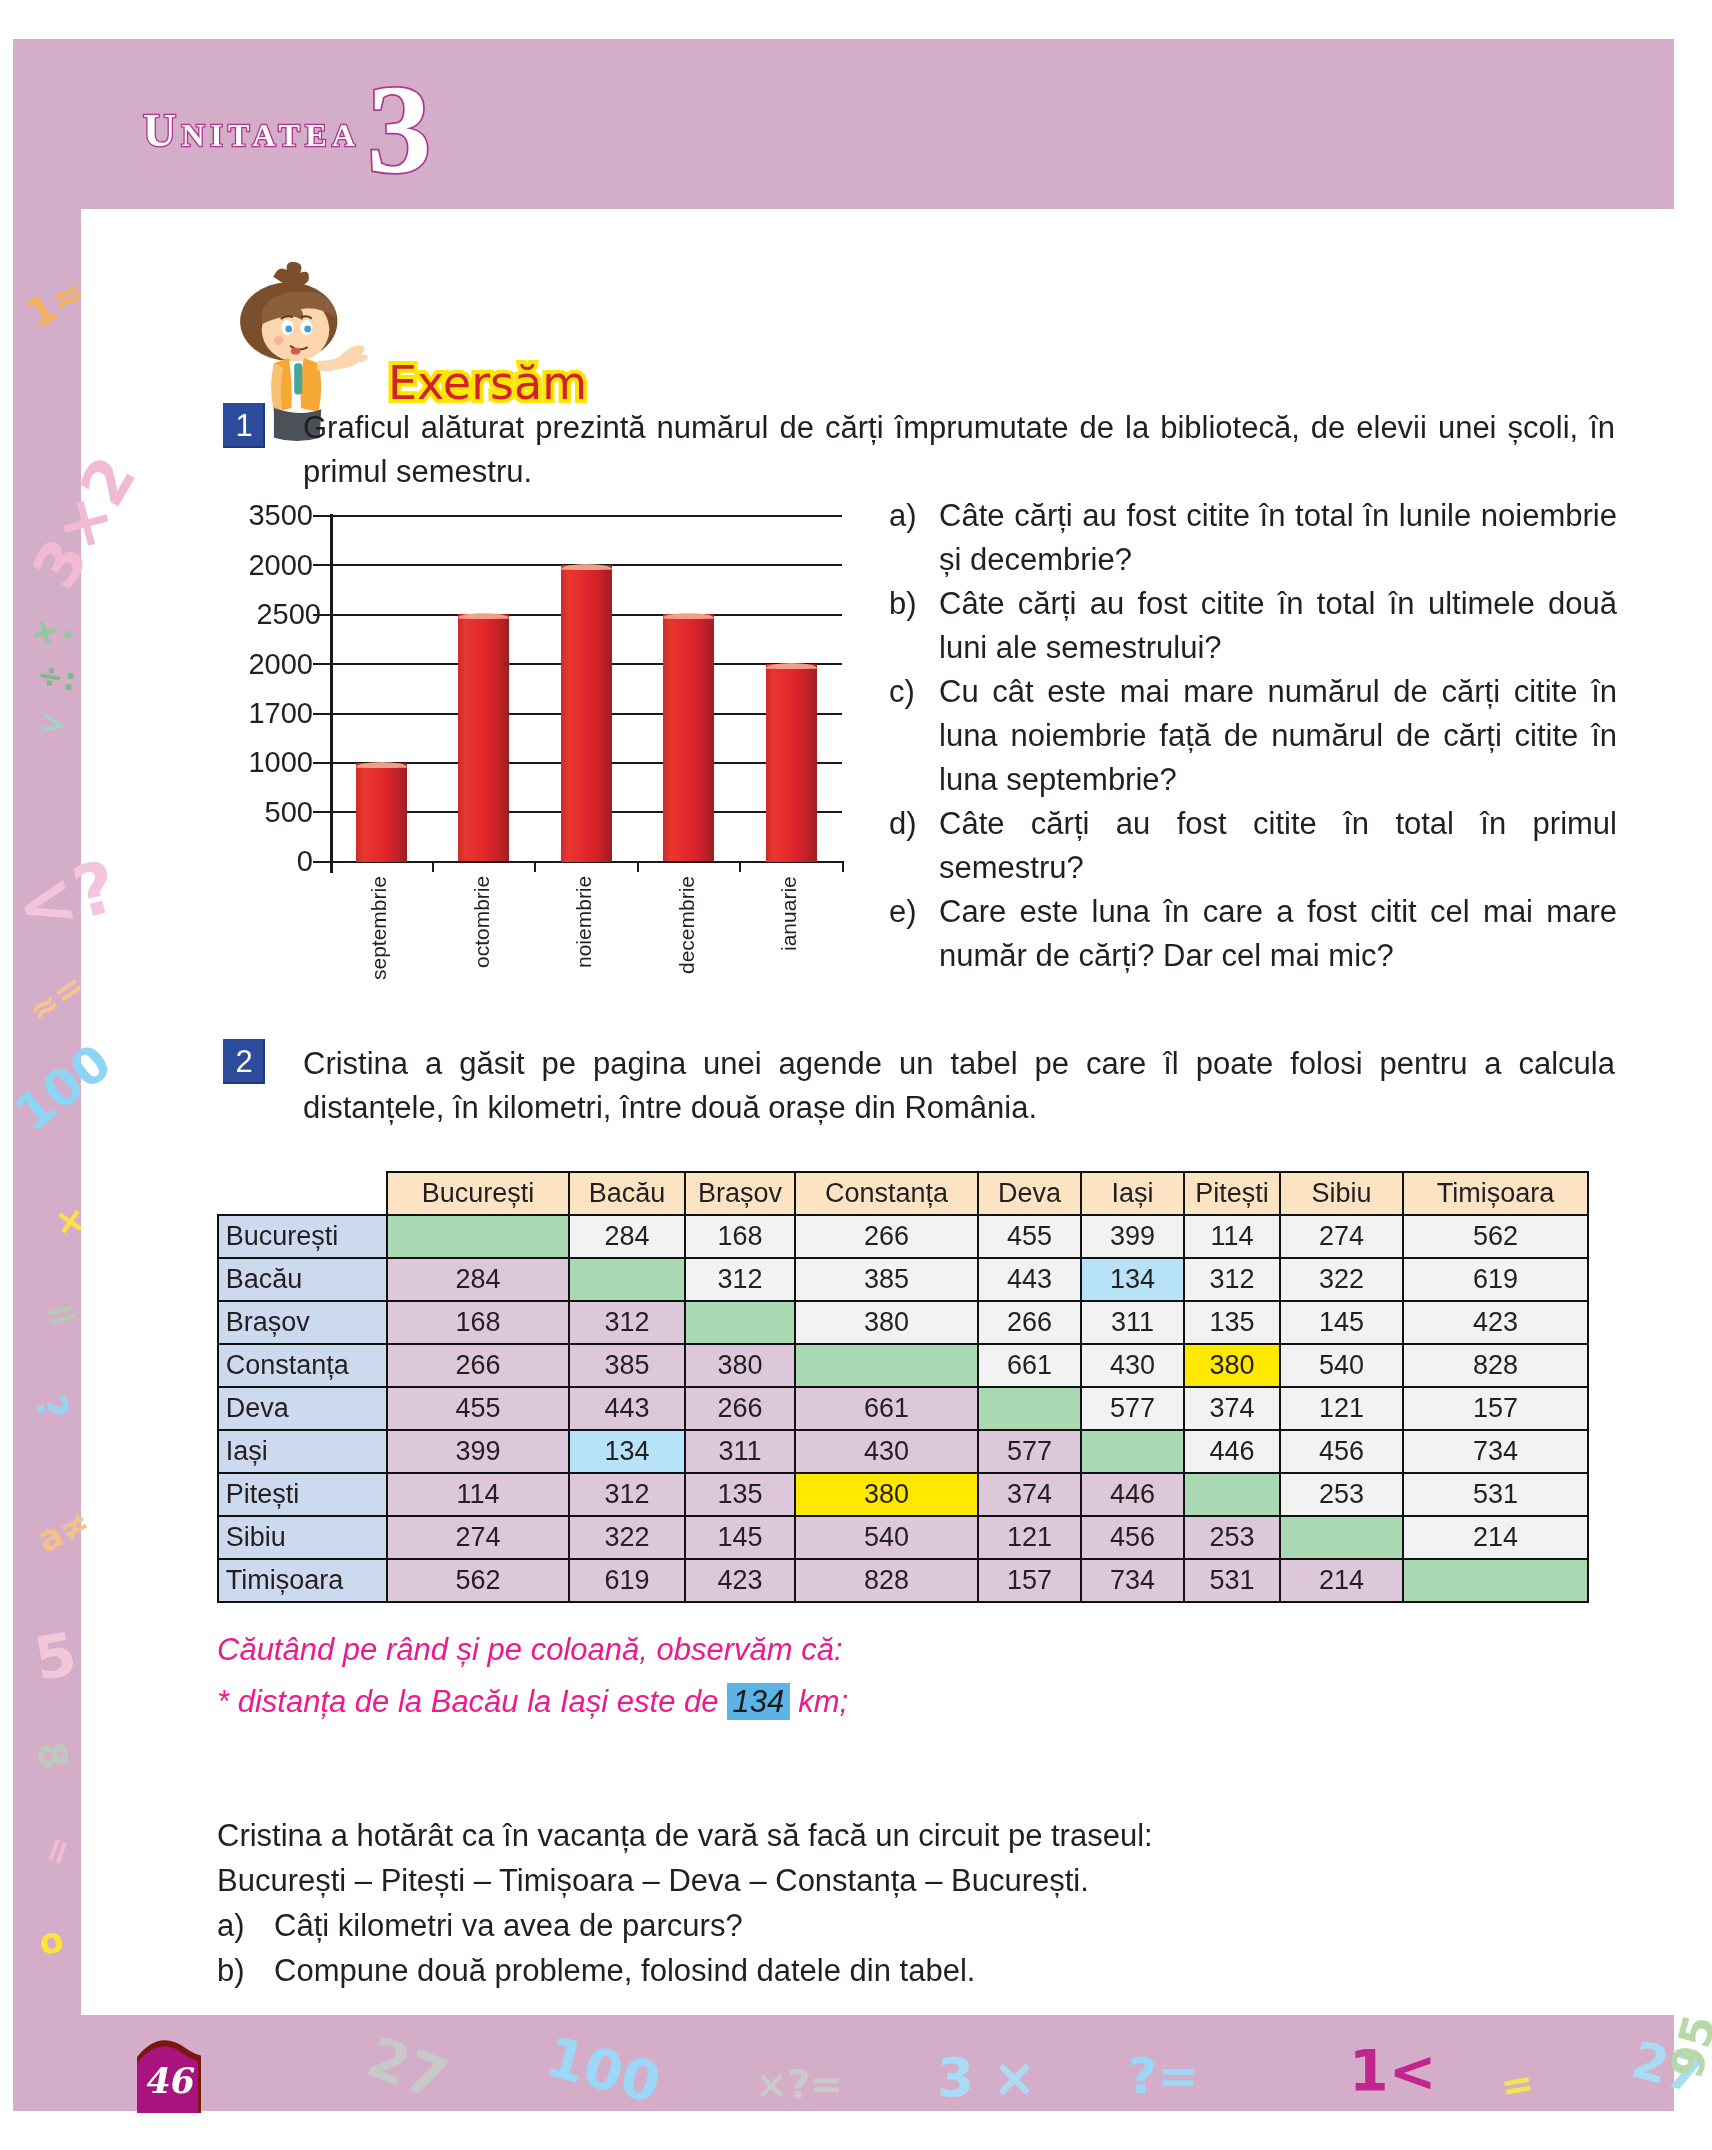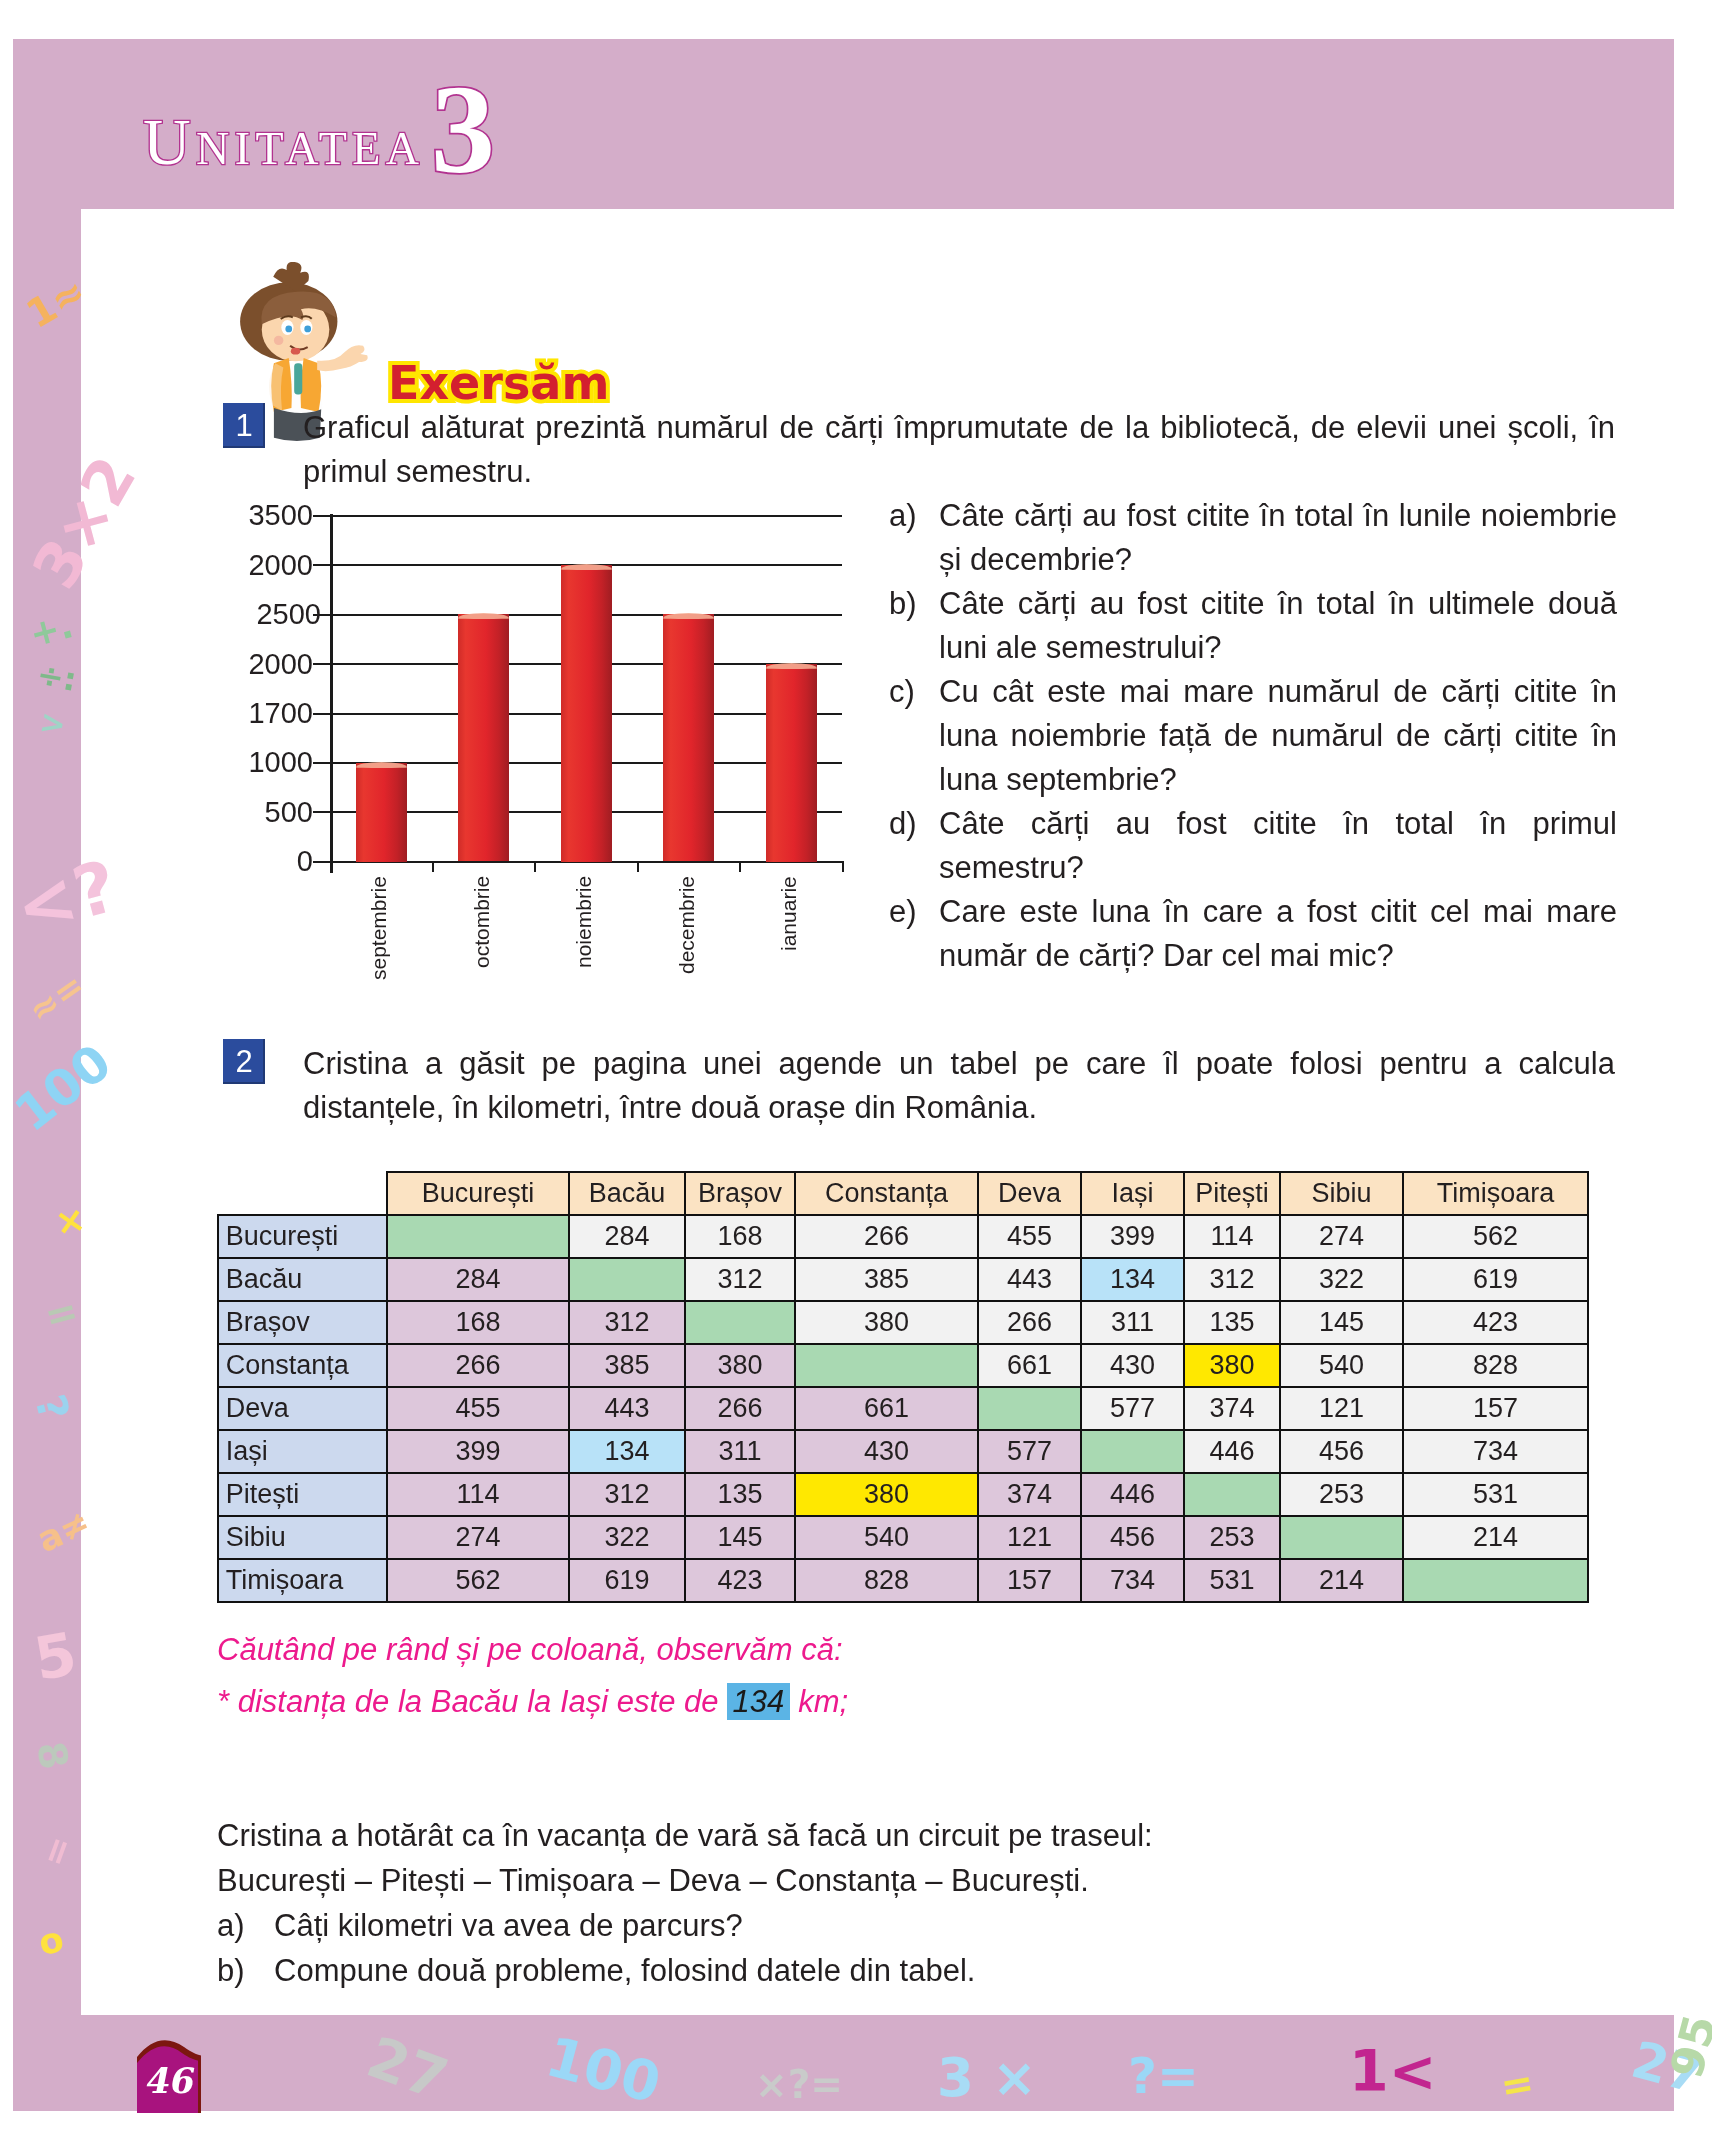--- a/index.html
+++ b/index.html
@@ -5,27 +5,27 @@
   html,body{margin:0;padding:0;}
   body{width:1712px;height:2151px;position:relative;overflow:hidden;background:#ffffff;
        font-family:"Liberation Sans",sans-serif;color:#231f20;}
   .pink-frame{position:absolute;left:13px;top:39px;width:1661px;height:2072px;background:#d4adc9;}
   .content{position:absolute;left:81px;top:209px;width:1631px;height:1806px;background:#ffffff;}
   .deco-glyph{position:absolute;font-weight:bold;font-family:"DejaVu Sans",sans-serif;pointer-events:none;}
 
   
   .title{position:absolute;left:143px;top:65px;display:flex;align-items:flex-start;
          font-family:"Liberation Serif",serif;}
-  .title .word{font-variant:small-caps;font-size:66px;font-weight:normal;letter-spacing:5.4px;
+  .title .word{font-variant:small-caps;font-size:46px;font-weight:bold;letter-spacing:5.4px;
          color:#fff;-webkit-text-stroke:2.7px #b23390;paint-order:stroke fill;margin-top:39px;}
   .title .num{font-size:128px;font-weight:bold;color:#fff;-webkit-text-stroke:3.4px #b23390;
          paint-order:stroke fill;margin-left:6.7px;line-height:1;}
 
   
-  .exersam{position:absolute;left:388px;top:356px;font-size:46px;font-weight:bold;
+  .exersam{position:absolute;left:388px;top:356px;font-size:46px;font-weight:normal;
            font-family:"DejaVu Sans",sans-serif;color:#d3202f;z-index:2;}
   .exersam::before{content:attr(data-text);position:absolute;left:0;top:0;z-index:-1;
            -webkit-text-stroke:8px #ffe600;}
 
   .num-badge{position:absolute;width:42px;height:45px;background:#2b4c9d;color:#fff;
            display:flex;align-items:center;justify-content:center;font-size:31px;
            box-shadow:inset -2px -2px 0 rgba(0,0,0,.25);}
   .para{position:absolute;font-size:31px;line-height:44px;text-align:justify;}
 
   

